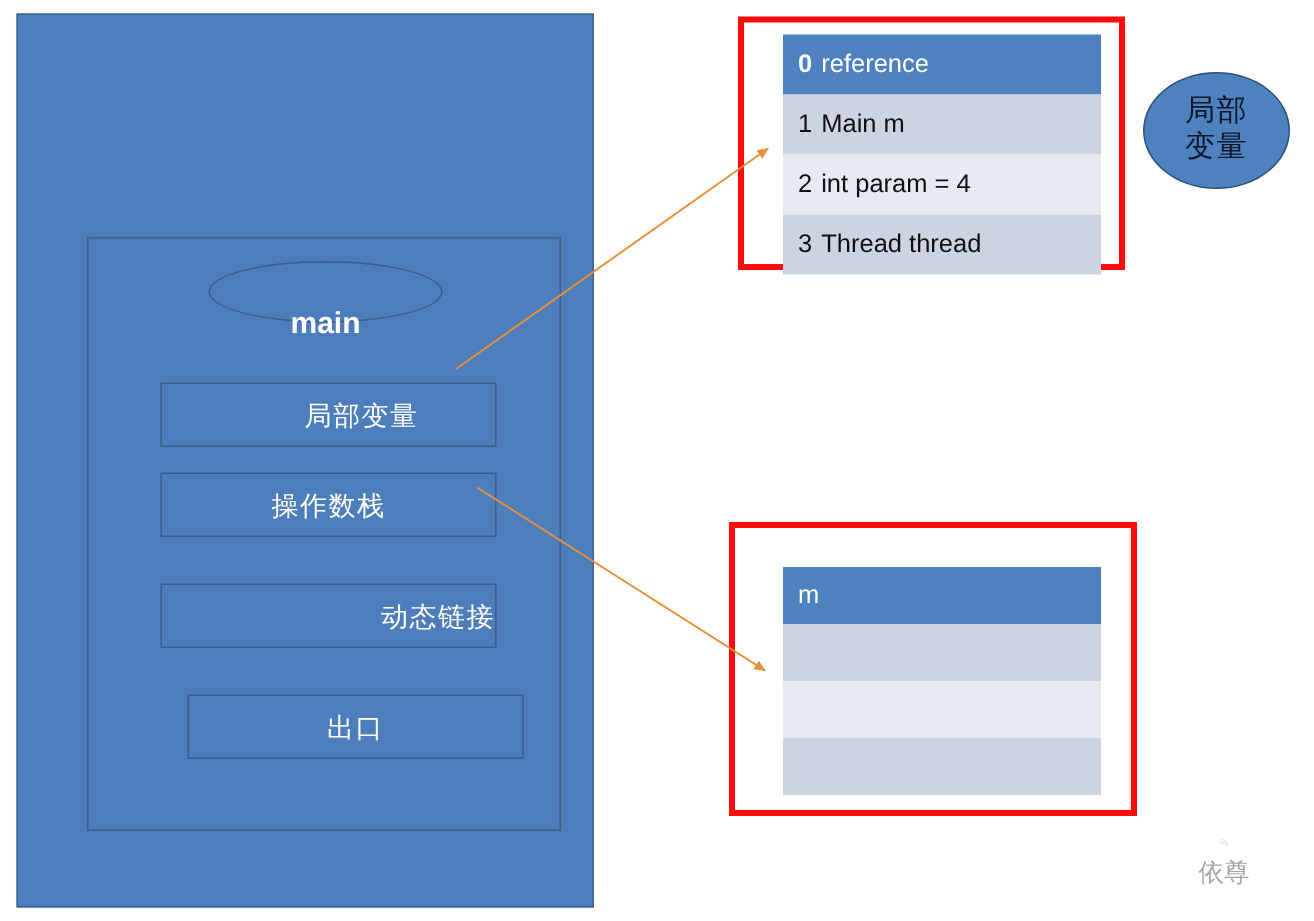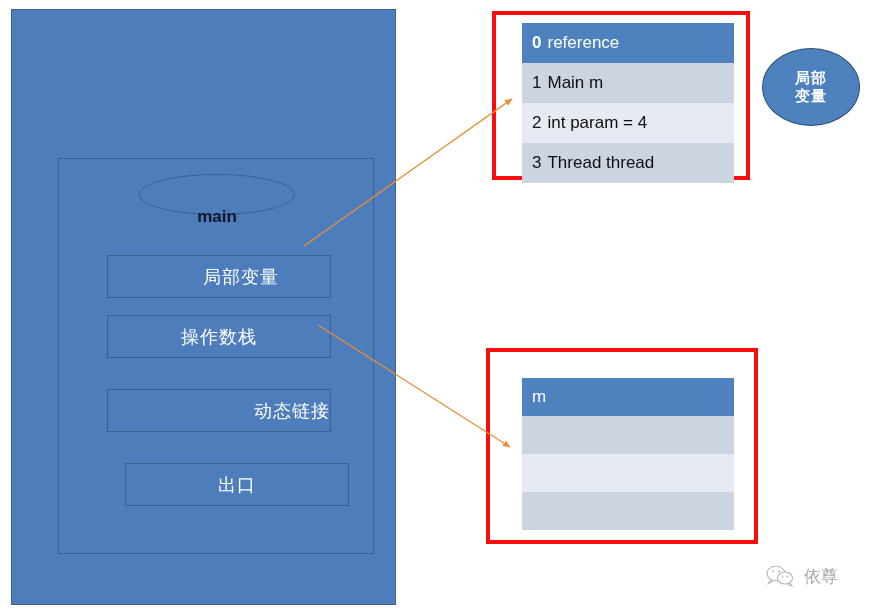--- a/index.html
+++ b/index.html
@@ -66,22 +66,22 @@
     width: 156px;
     height: 41px;
     border: 1.5px solid #3a5f8a;
     border-radius: 50%;
     display: flex;
     align-items: center;
     justify-content: center;
     box-sizing: border-box;
   }
   .main-ellipse span {
-    color: #0f172a;
-    font-size: 17px;
+    color: #ffffff;
+    font-size: 20px;
     font-weight: 600;
     white-space: nowrap;
     margin-top: 44px;
   }
   .slot {
     position: absolute;
     left: 48px;
     width: 224px;
     height: 43px;
     border: 1.5px solid #3a5f8a;
@@ -150,25 +150,24 @@
     background: #4d82bf;
     border: 1.5px solid #2b4f77;
     display: flex;
     flex-direction: column;
     align-items: center;
     justify-content: center;
     box-sizing: border-box;
     line-height: 1.18;
   }
   .callout span {
-    color: #ffffff;
-    font-size: 15px;
+    color: #0f172a;
+    font-size: 20px;
     letter-spacing: 1px;
     white-space: nowrap;
-    font-weight: bold;
   }
   .callout-top { left: 762px; top: 48px;  width: 98px; height: 78px; }
   .callout-bot { left: 762px; top: 423px; width: 98px; height: 78px; }
 
   
   .arrow-layer {
     position: absolute;
     left: 0; top: 0;
     width: 876px;
     height: 614px;
@@ -179,20 +178,21 @@
   .watermark {
     position: absolute;
     left: 764px;
     top: 559px;
     width: 104px;
     height: 34px;
     display: flex;
     align-items: center;
     gap: 6px;
     opacity: 0.62;
+    flex-direction: column;
   }
   .watermark .wm-text {
     color: #6f6f6f;
     font-size: 17px;
     white-space: nowrap;
   }
 </style>
 </head>
 <body>
 

